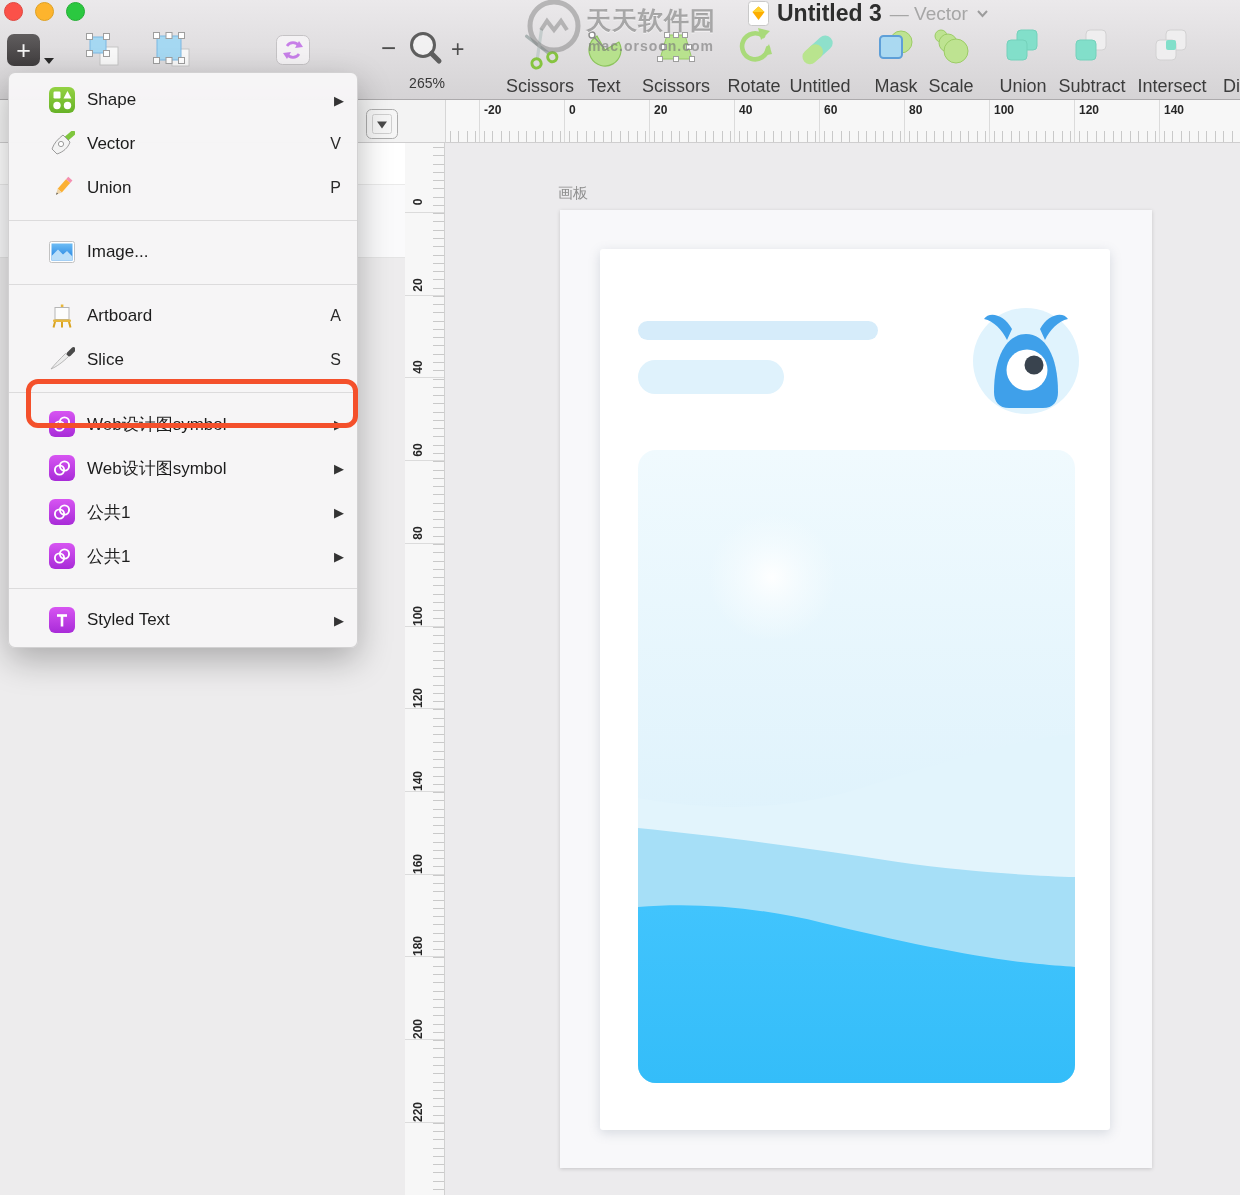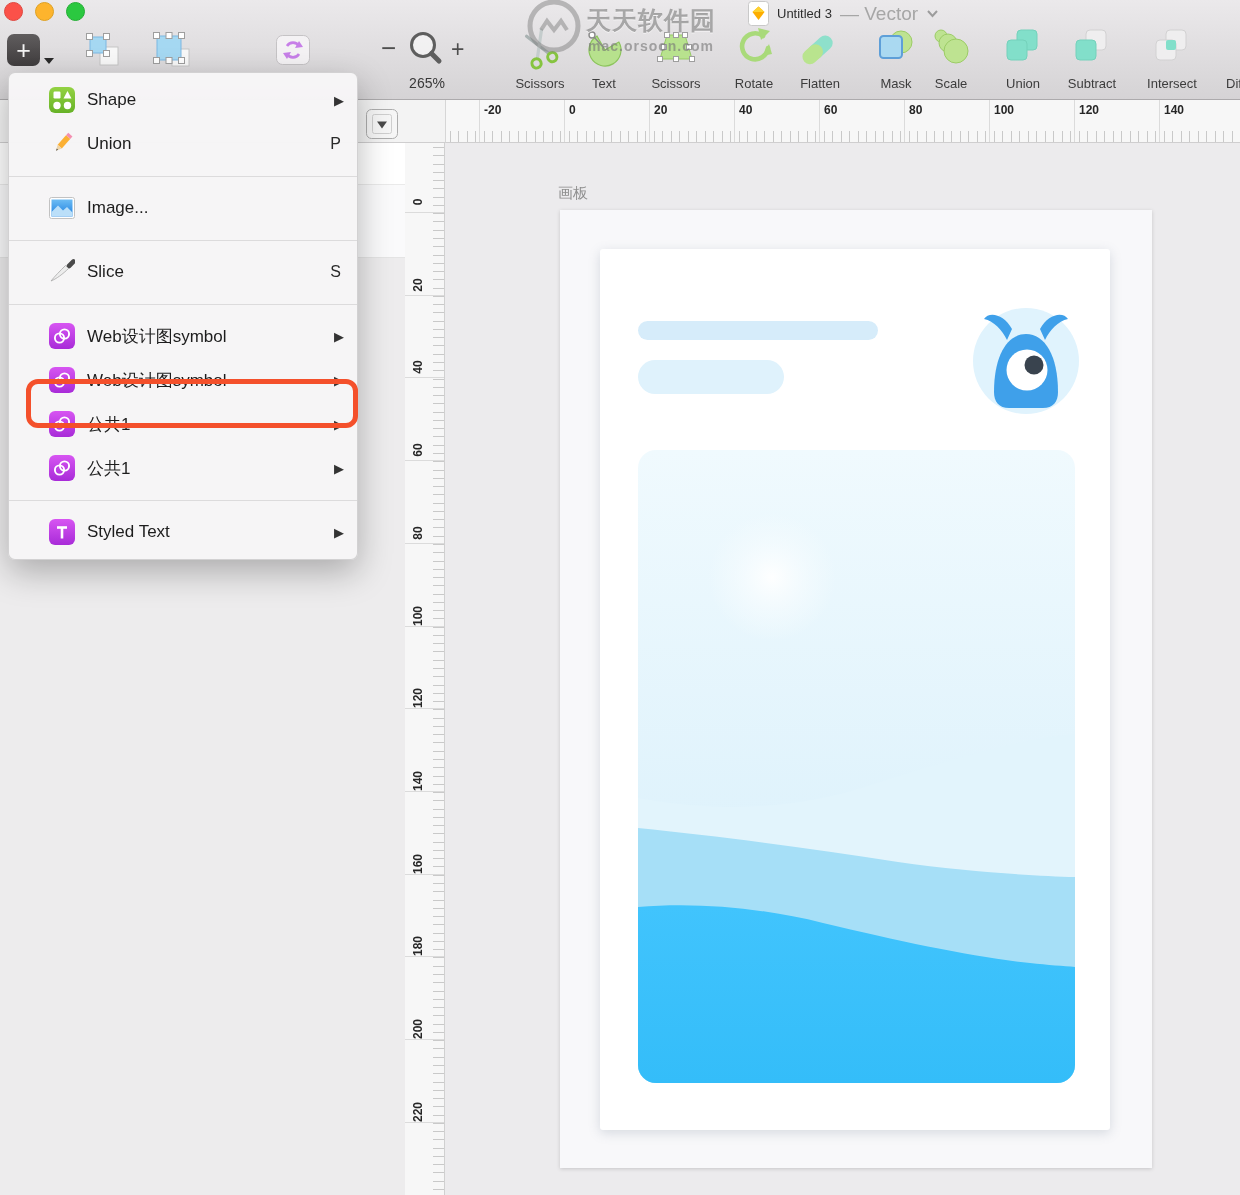--- a/index.html
+++ b/index.html
@@ -21,25 +21,25 @@
   .insert-caret { position:absolute; left:44px; top:58px; width:0; height:0;
     border-left:5px solid transparent; border-right:5px solid transparent; border-top:6px solid #2A2A2A; }
   .tb-ico { position:absolute; top:31px; }
 
   .zoom-minus { position:absolute; left:381px; top:33px; font-size:26px; color:#4E4E4E; }
   .zoom-plus  { position:absolute; left:451px; top:36px; font-size:23px; color:#4E4E4E; }
   .zoom-level { position:absolute; left:395px; top:75px; width:64px; text-align:center;
     font-size:14px; color:#383838; }
 
   .titlebox { position:absolute; left:748px; top:0; height:27px; display:flex; align-items:center; gap:8px; }
-  .titlebox .t-main { font-size:13px; color:#2E2E2E; font-weight:400; white-space:nowrap; }
+  .titlebox .t-main { font-size:23px; color:#2E2E2E; font-weight:700; white-space:nowrap; }
   .titlebox .t-sub  { font-size:19px; color:#A6A6A6; font-weight:400; white-space:nowrap; }
 
   .tb-btn { position:absolute; top:26px; width:70px; height:68px; text-align:center; }
-  .tb-btn .lbl { position:absolute; left:0; right:0; top:50px; font-size:13px; color:#3C3C3C; white-space:nowrap; }
+  .tb-btn .lbl { position:absolute; left:0; right:0; top:50px; font-size:18px; color:#3C3C3C; white-space:nowrap; }
   .tb-btn svg { display:block; margin:0 auto; }
 
   .watermark { position:absolute; left:520px; top:0; width:220px; height:62px; z-index:6; pointer-events:none; }
   .wm-t1 { position:absolute; left:66px; top:4px; font-size:25px; font-weight:700;
     color:rgba(120,120,120,.62); letter-spacing:1px; text-shadow:0 1px 0 rgba(255,255,255,.55); white-space:nowrap; }
   .wm-t2 { position:absolute; left:68px; top:38px; font-size:14px; font-weight:600;
     color:rgba(120,120,120,.62); letter-spacing:1px; }
 
   
   .corner { position:absolute; left:0; top:100px; width:445px; height:43px;
@@ -194,21 +194,21 @@
       </svg>
       <div class="lbl">Rotate</div>
     </div>
     <div class="tb-btn" style="left:785px;">
       <svg width="44" height="48">
         <g transform="rotate(-42 22 21)">
           <rect x="8" y="14" width="28" height="15" rx="7.5" fill="#8EE0CB"></rect>
           <path d="M15.5,14 L8,14 A7.5,7.5 0 0,0 8,29 L15.5,29 Z M15.5,14 A7.5,7.5 0 0,1 15.5,29 Z" fill="#B9E48E"></path>
         </g>
       </svg>
-      <div class="lbl">Flatten</div>
+      <div class="lbl">Untitled</div>
     </div>
     <div class="tb-btn" style="left:861px;">
       <svg width="44" height="48">
         <circle cx="27" cy="16" r="11" fill="#BEE391" stroke="#9CCC66"></circle>
         <rect x="6" y="10" width="22" height="22" rx="3.5" fill="#AAD9F1" stroke="#5E9FD8" stroke-width="2"></rect>
       </svg>
       <div class="lbl">Mask</div>
     </div>
     <div class="tb-btn" style="left:916px;">
       <svg width="44" height="48">
@@ -617,20 +617,31 @@
           <rect x="4.5" y="4.5" width="7" height="7" rx="1.2" fill="#FFF"></rect>
           <polygon points="18.5,4 14.5,11.5 22.5,11.5" fill="#FFF"></polygon>
           <circle cx="8" cy="18.5" r="3.7" fill="#FFF"></circle>
           <circle cx="18.5" cy="18.5" r="3.7" fill="#FFF"></circle>
         </svg>
         </span>
       <span class="mlbl">Shape</span>
       <span class="marw">▶</span>
     </div>
 
+    <div class="mrow">
+      <span class="mico">
+        <svg width="26" height="26">
+          <line x1="17" y1="8" x2="24" y2="2" stroke="#7FC63E" stroke-width="5" stroke-linecap="round"></line>
+          <path d="M14,4 L21,11 C19,17 14,21 8,23 L3,18 C5,12 9,8 14,4 Z" fill="#F3F3F3" stroke="#9B9B9B"></path>
+          <circle cx="12" cy="13" r="2.6" fill="#FFF" stroke="#9B9B9B"></circle>
+        </svg>
+        </span>
+      <span class="mlbl">Vector</span>
+      <span class="mkey">V</span>
+    </div>
 
     <div class="mrow">
       <span class="mico">
         <svg width="26" height="26">
             <g transform="rotate(42 13 13)">
           <rect x="10.2" y="0.5" width="5.6" height="3.4" fill="#F48FB1"></rect>
           <rect x="10.2" y="3.9" width="5.6" height="12.5" fill="#FBB034"></rect>
           <polygon points="10.2,16.4 15.8,16.4 13,22" fill="#EED4A8"></polygon>
           <polygon points="12.1,19.8 13.9,19.8 13,22" fill="#555"></polygon>
         </g>
@@ -659,20 +670,34 @@
           <polygon points="2.5,17 9,10.5 14,15.5 18,12 23.5,17.5 23.5,21.5 2.5,21.5" fill="#BBDFF9"></polygon>
         </svg>
         </span>
       <span class="mlbl">Image...</span>
     </div>
 
     <div class="msep">
         <div></div>
       </div>
 
+    <div class="mrow">
+      <span class="mico">
+        <svg width="26" height="26">
+          <rect x="11.8" y="1.5" width="2.6" height="3.5" fill="#E8B73B"></rect>
+          <line x1="6.5" y1="17" x2="4.5" y2="24.5" stroke="#D9A321" stroke-width="2"></line>
+          <line x1="19.5" y1="17" x2="21.5" y2="24.5" stroke="#D9A321" stroke-width="2"></line>
+          <line x1="13" y1="17" x2="13" y2="24.5" stroke="#D9A321" stroke-width="2"></line>
+          <rect x="6" y="4.5" width="14" height="12" fill="#FDFDFD" stroke="#B5B5B5"></rect>
+          <rect x="4" y="16.5" width="18" height="2.4" rx="1" fill="#E8B73B"></rect>
+        </svg>
+        </span>
+      <span class="mlbl">Artboard</span>
+      <span class="mkey">A</span>
+    </div>
 
     <div class="mrow">
       <span class="mico">
         <svg width="26" height="26">
           <line x1="20" y1="7" x2="24.5" y2="2.5" stroke="#4A4A4A" stroke-width="4.6" stroke-linecap="round"></line>
           <path d="M2,22 C7,20 14,15 19.5,9.5 L16.5,6.5 C11,12 5.5,17.5 2,22 Z" fill="#EDEDED" stroke="#A8A8A8" stroke-width="0.8"></path>
         </svg>
         </span>
       <span class="mlbl">Slice</span>
       <span class="mkey">S</span>

